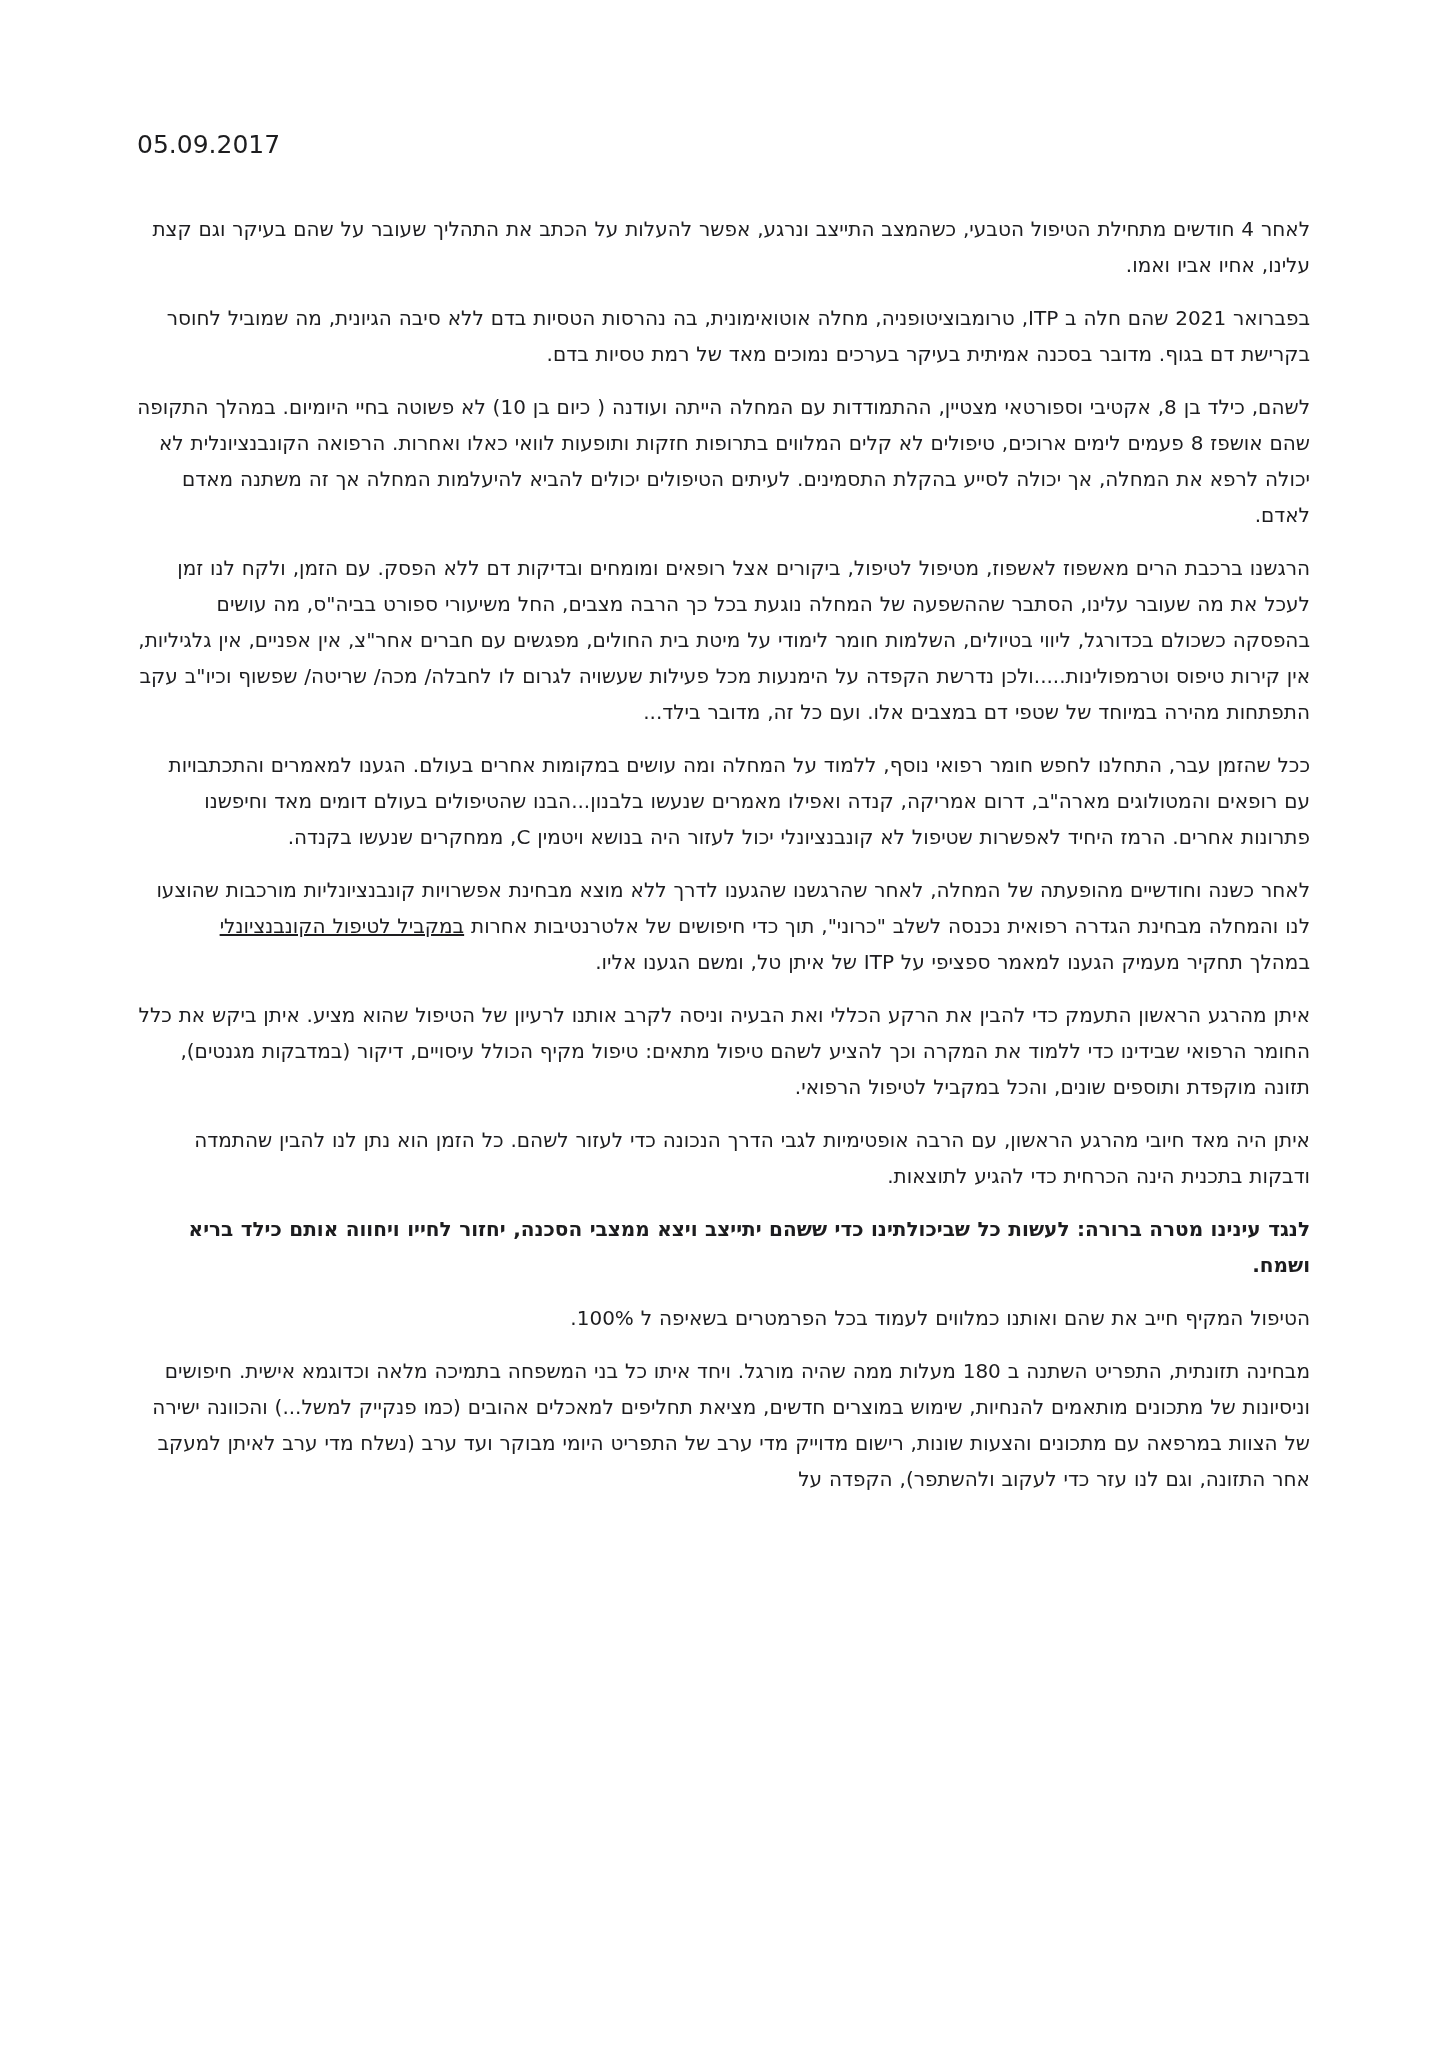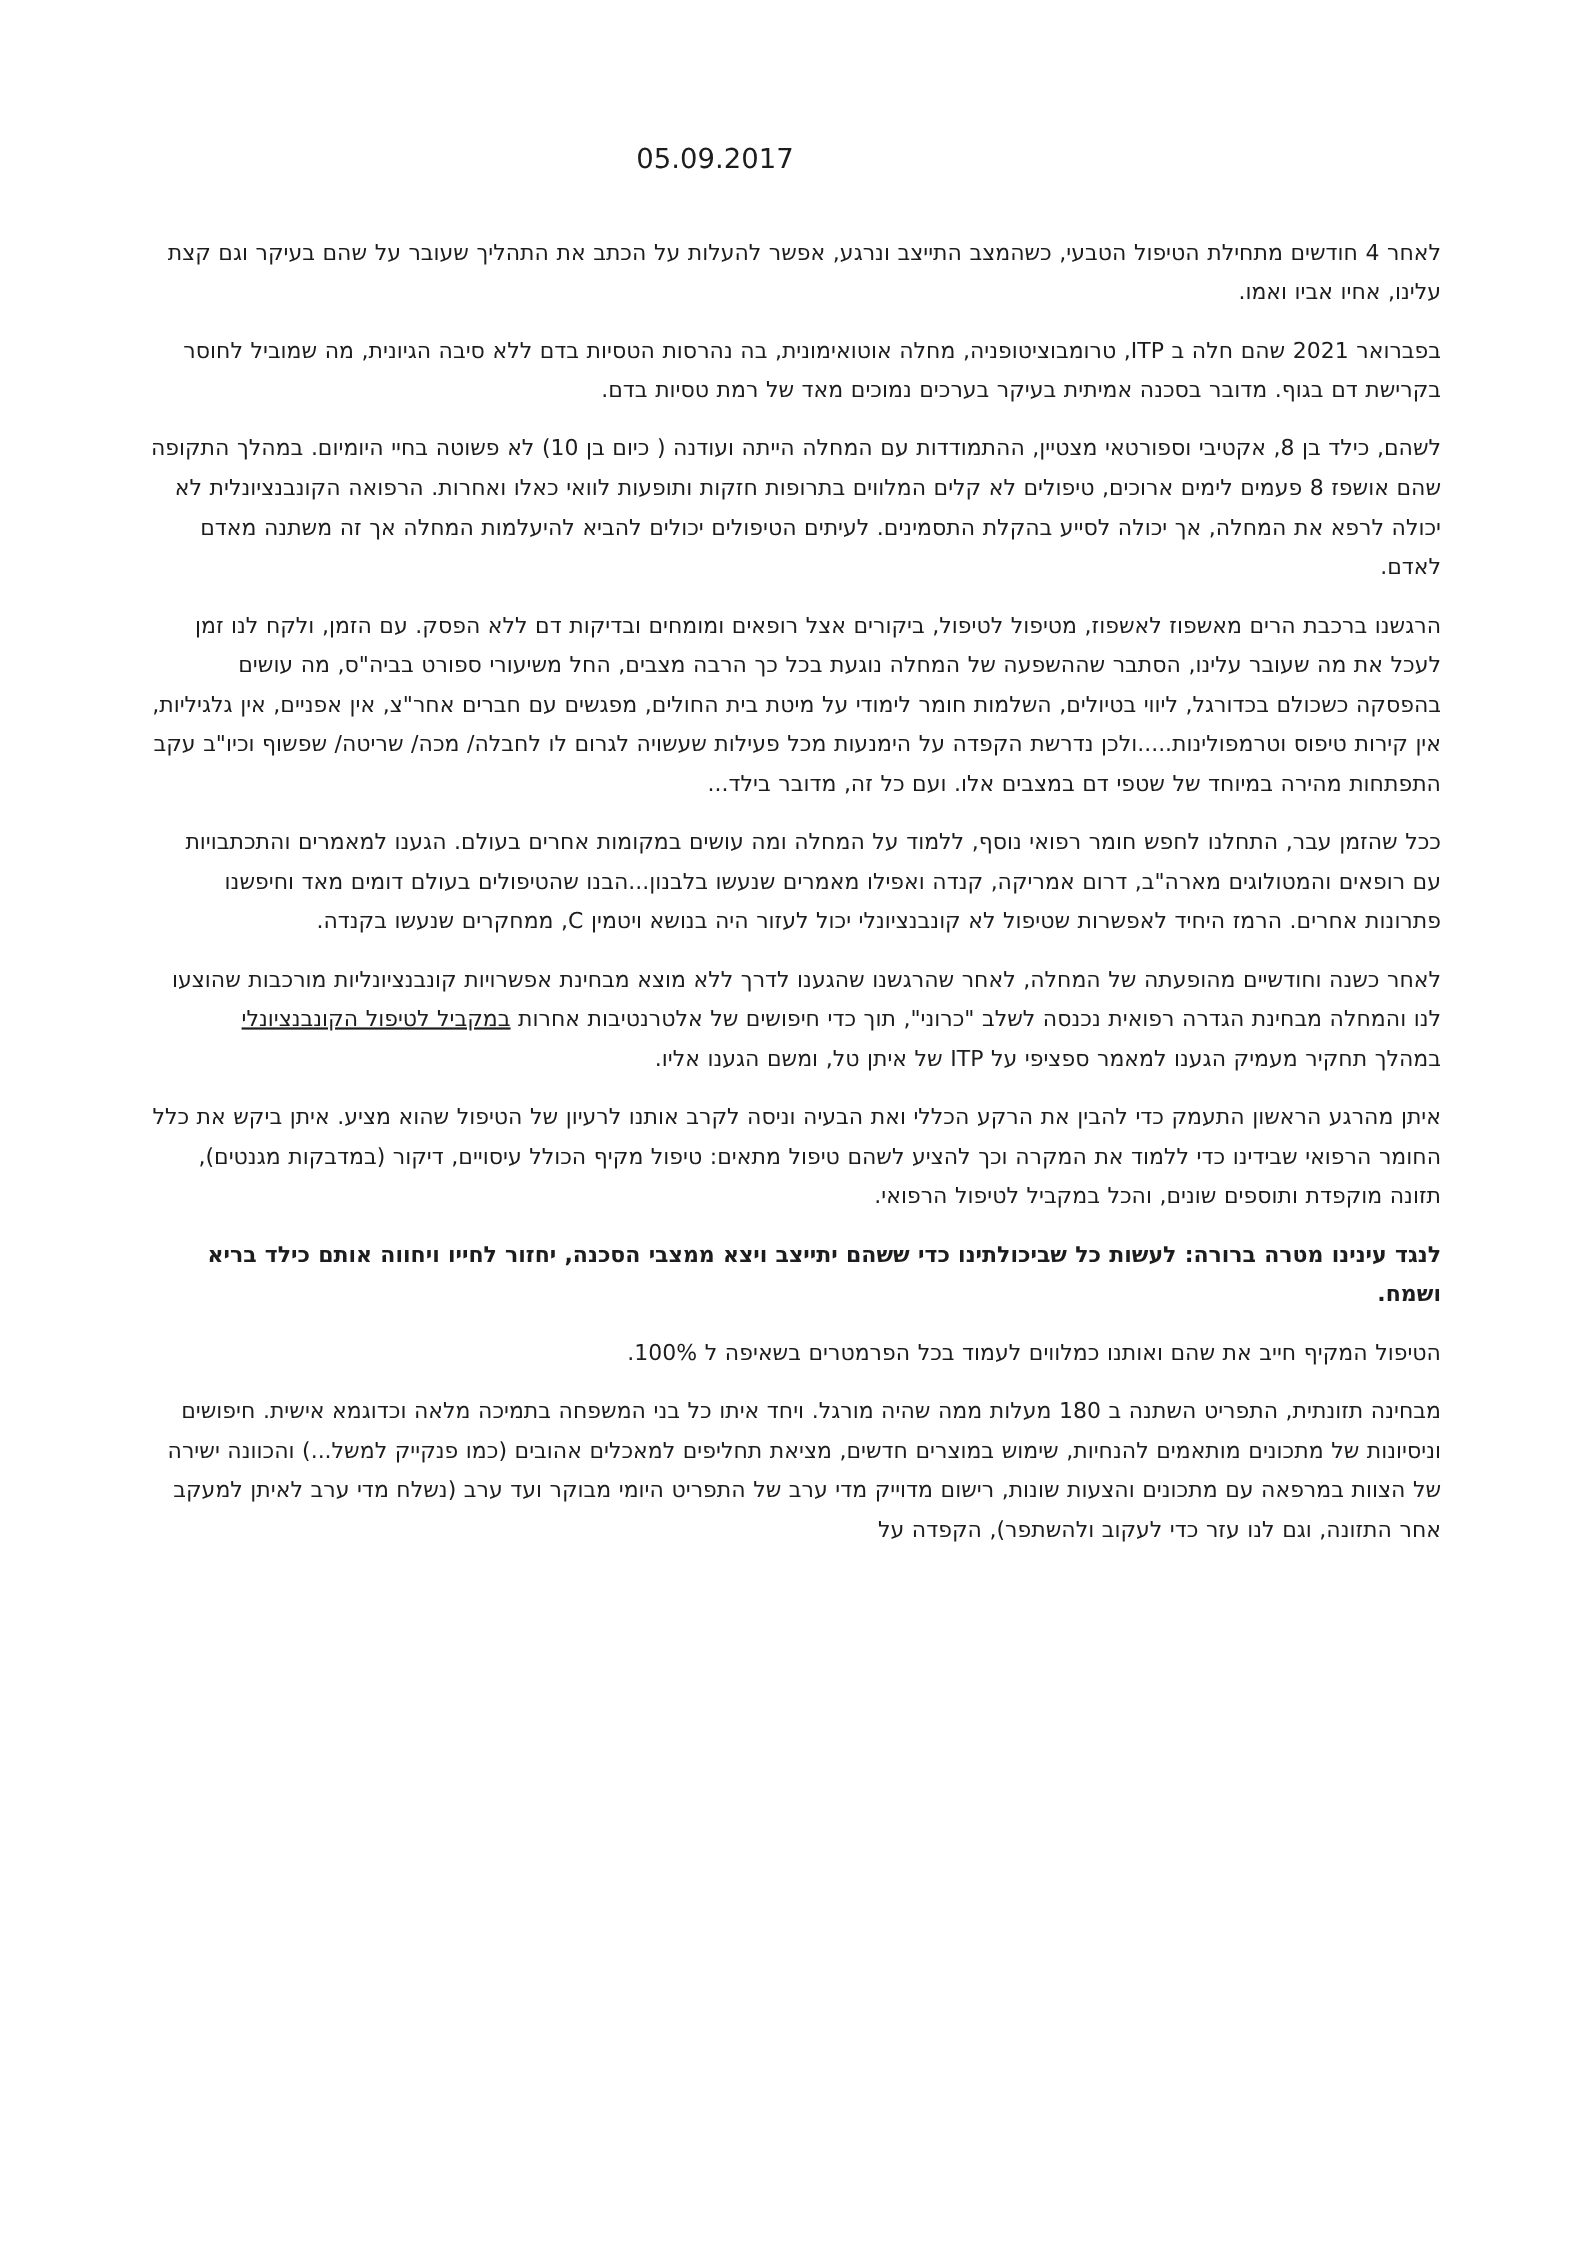--- a/index.html
+++ b/index.html
@@ -24,21 +24,21 @@
     left: 137px;
     padding-top: 130px;
     text-align: right;
   }
   .doc-date {
     margin-left: 0;
     margin-right: 147px;
     margin-bottom: 52px;
     font-size: 25px;
     direction: ltr;
-    text-align: center;
+    text-align: left;
   }
   .content p {
     margin: 0 0 17px 0;
     font-size: 20px;
     line-height: 36px;
     word-spacing: 0.5px;
   }
   .bold-par {
     font-weight: bold;
   }
@@ -65,20 +65,21 @@
 
     <p>ככל שהזמן עבר, התחלנו לחפש חומר רפואי נוסף, ללמוד על המחלה ומה עושים במקומות אחרים בעולם. הגענו למאמרים והתכתבויות עם רופאים והמטולוגים מארה"ב, דרום אמריקה, קנדה ואפילו מאמרים שנעשו בלבנון...הבנו שהטיפולים בעולם דומים מאד וחיפשנו פתרונות אחרים. הרמז היחיד לאפשרות שטיפול לא קונבנציונלי יכול לעזור היה בנושא ויטמין C, ממחקרים שנעשו בקנדה.</p>
 
 
     <p>
       <span>לאחר כשנה וחודשיים מהופעתה של המחלה, לאחר שהרגשנו שהגענו לדרך ללא מוצא מבחינת אפשרויות קונבנציונליות מורכבות שהוצעו לנו והמחלה מבחינת הגדרה רפואית נכנסה לשלב "כרוני", תוך כדי חיפושים של אלטרנטיבות אחרות </span><span class="underline">במקביל לטיפול הקונבנציונלי</span><span> במהלך תחקיר מעמיק הגענו למאמר ספציפי על ITP של איתן טל, ומשם הגענו אליו.</span>
     </p>
 
     <p>איתן מהרגע הראשון התעמק כדי להבין את הרקע הכללי ואת הבעיה וניסה לקרב אותנו לרעיון של הטיפול שהוא מציע. איתן ביקש את כלל החומר הרפואי שבידינו כדי ללמוד את המקרה וכך להציע לשהם טיפול מתאים: טיפול מקיף הכולל עיסויים, דיקור (במדבקות מגנטים), תזונה מוקפדת ותוספים שונים, והכל במקביל לטיפול הרפואי.</p>
 
+    <p>איתן היה מאד חיובי מהרגע הראשון, עם הרבה אופטימיות לגבי הדרך הנכונה כדי לעזור לשהם. כל הזמן הוא נתן לנו להבין שהתמדה ודבקות בתכנית הינה הכרחית כדי להגיע לתוצאות.</p>
 
     <p class="bold-par">לנגד עינינו מטרה ברורה: לעשות כל שביכולתינו כדי ששהם יתייצב ויצא ממצבי הסכנה, יחזור לחייו ויחווה אותם כילד בריא ושמח.</p>
 
     <p>הטיפול המקיף חייב את שהם ואותנו כמלווים לעמוד בכל הפרמטרים בשאיפה ל 100%.</p>
 
     <p>מבחינה תזונתית, התפריט השתנה ב 180 מעלות ממה שהיה מורגל. ויחד איתו כל בני המשפחה בתמיכה מלאה וכדוגמא אישית. חיפושים וניסיונות של מתכונים מותאמים להנחיות, שימוש במוצרים חדשים, מציאת תחליפים למאכלים אהובים (כמו פנקייק למשל...) והכוונה ישירה של הצוות במרפאה עם מתכונים והצעות שונות, רישום מדוייק מדי ערב של התפריט היומי מבוקר ועד ערב (נשלח מדי ערב לאיתן למעקב אחר התזונה, וגם לנו עזר כדי לעקוב ולהשתפר), הקפדה על</p>
 
   </div>
 </div>
 

